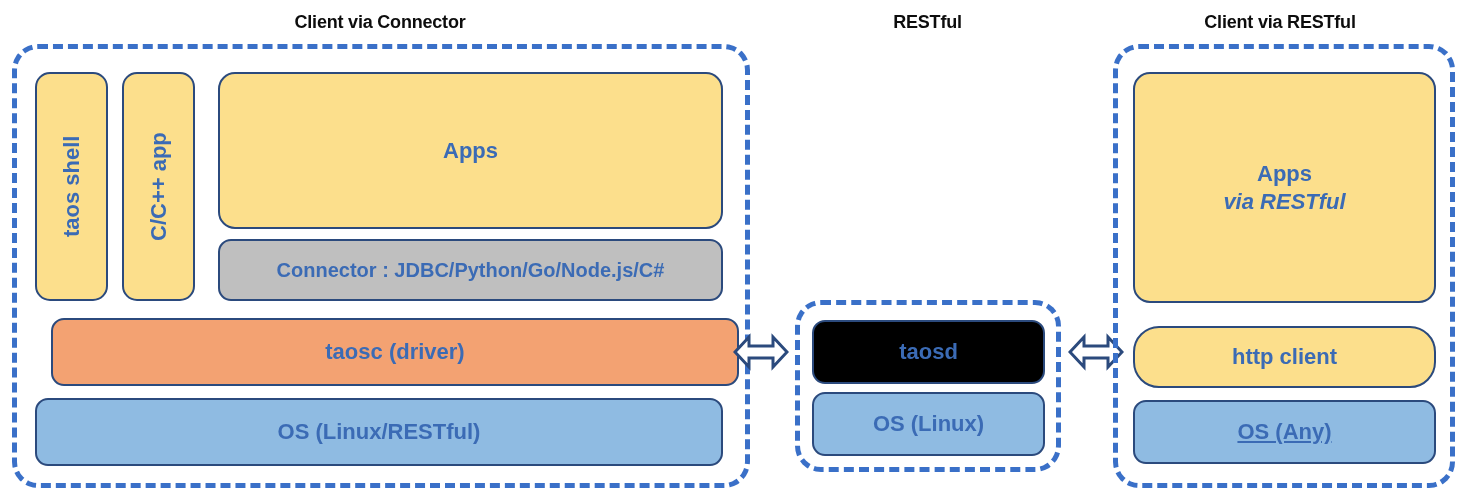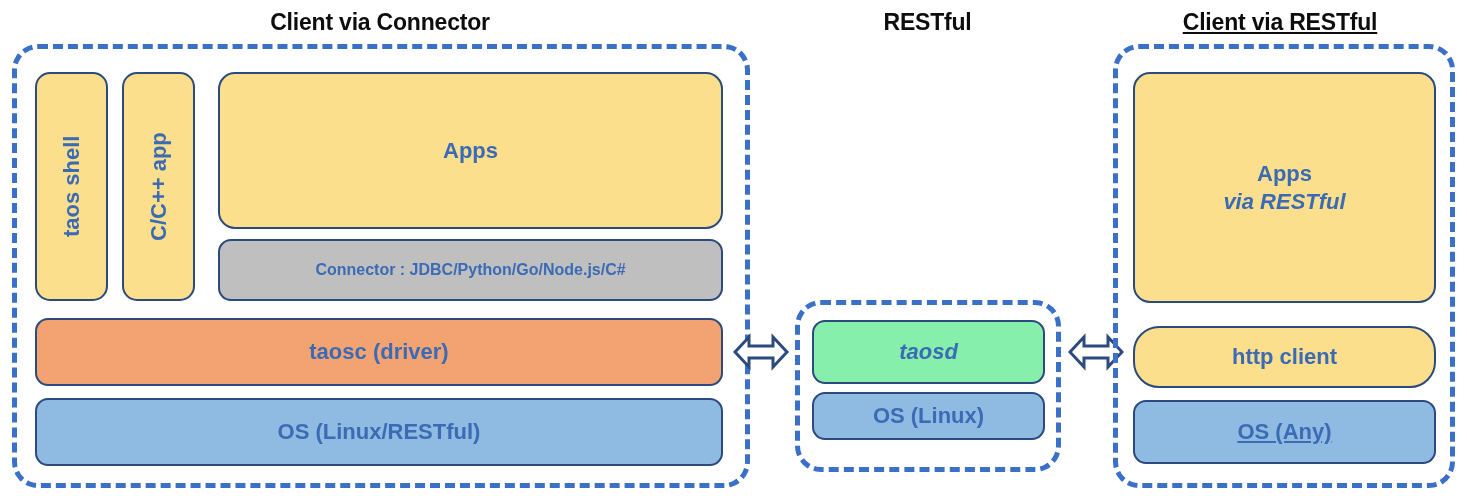--- a/index.html
+++ b/index.html
@@ -17,21 +17,21 @@
     height: 498px;
     background: #ffffff;
     overflow: hidden;
   }
 
   
   .col-title {
     position: absolute;
     color: #0d0d0d;
     font-weight: bold;
-    font-size: 23px;
+    font-size: 18px;
     letter-spacing: -0.2px;
     text-align: center;
     white-space: nowrap;
     line-height: 28px;
   }
 
   
   .panel {
     position: absolute;
     border: 5px dashed #3a70c8;
@@ -55,45 +55,45 @@
     font-size: 21px;
     line-height: 1.25;
   }
   .box.tall { border-radius: 17px; }
   .box.vert {
     writing-mode: vertical-rl;
     transform: rotate(180deg);
     border-radius: 15px;
   }
   .fill-yellow { background: #fcdf8c; border-radius: 26px; }
-  .fill-orange { background: #f3a272; }
+  .fill-orange { background: #f3a272; margin-left: 16px; }
   .fill-blue   { background: #8fbbe2; }
-  .fill-green  { background: #86efac; font-style: italic; }
+  .fill-green  { background: #000000; }
   .fill-gray   { background: #bfbfbf; }
 
   .fs-22 { font-size: 22px; }
-  .fs-20 { font-size: 16px; }
+  .fs-20 { font-size: 20px; }
 
   
   .arrow {
     position: absolute;
     display: block;
   }
   .arrow svg { display: block; }
 </style>
 </head>
 <body>
 
 <div id="canvas">
 
   <div class="col-title" style="left:205px; top:8px; width:350px;">Client via Connector</div>
 
   <div class="col-title" style="left:810px; top:8px; width:235px;">RESTful</div>
 
-  <div class="col-title" style="left:1110px; top:8px; width:340px;text-decoration:underline;">Client via RESTful</div>
+  <div class="col-title" style="left:1110px; top:8px; width:340px;">Client via RESTful</div>
 
   <div class="panel" style="left:12px; top:44px; width:738px; height:444px;"></div>
 
   <div class="box vert fill-yellow fs-22" style="left:35px; top:72px; width:73px; height:229px;">taos shell</div>
 
   <div class="box vert fill-yellow fs-22" style="left:122px; top:72px; width:73px; height:229px;">C/C++ app</div>
 
   <div class="box tall fill-yellow fs-22" style="left:218px; top:72px; width:505px; height:157px;">Apps</div>
 
   <div class="box fill-gray fs-20" style="left:218px; top:239px; width:505px; height:62px;">Connector : JDBC/Python/Go/Node.js/C#</div>
@@ -105,21 +105,21 @@
   <div class="arrow" style="left:733px; top:328px;">
     <svg width="56" height="48" viewBox="0 0 56 48">
       <path d="M2 24 L16 9 L16 18 L40 18 L40 9 L54 24 L40 39 L40 30 L16 30 L16 39 Z" fill="#ffffff" stroke="#2b4a7d" stroke-width="3" stroke-linejoin="miter"></path>
     </svg>
   </div>
 
   <div class="panel" style="left:795px; top:300px; width:266px; height:172px;"></div>
 
   <div class="box fill-green fs-22" style="left:812px; top:320px; width:233px; height:64px;">taosd</div>
 
-  <div class="box fill-blue fs-22" style="left:812px; top:392px; width:233px; height:48px;">OS (Linux)</div>
+  <div class="box fill-blue fs-22" style="left:812px; top:392px; width:233px; height:64px;">OS (Linux)</div>
 
   <div class="arrow" style="left:1068px; top:328px;">
     <svg width="56" height="48" viewBox="0 0 56 48">
       <path d="M2 24 L16 9 L16 18 L40 18 L40 9 L54 24 L40 39 L40 30 L16 30 L16 39 Z" fill="#ffffff" stroke="#2b4a7d" stroke-width="3" stroke-linejoin="miter"></path>
     </svg>
   </div>
 
   <div class="panel" style="left:1113px; top:44px; width:342px; height:444px;"></div>
 
   <div class="box tall fill-yellow fs-22" style="left:1133px; top:72px; width:303px; height:231px;">

